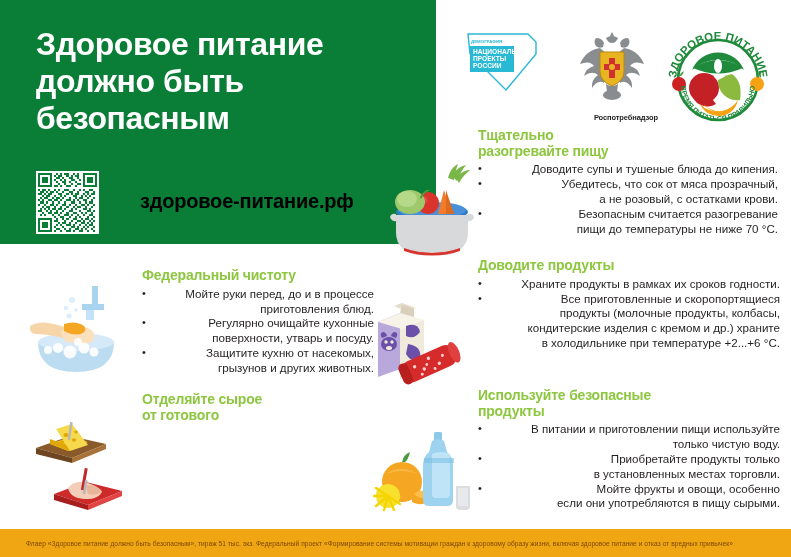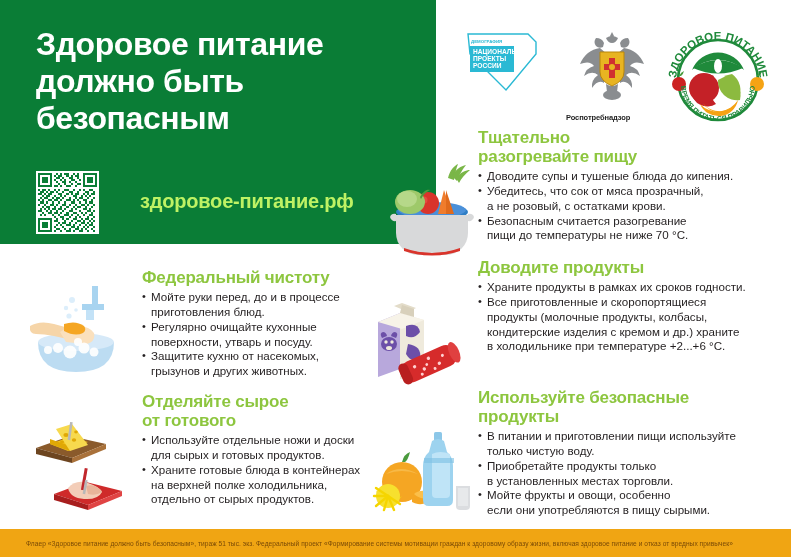--- a/index.html
+++ b/index.html
@@ -52,21 +52,21 @@
   }
   .qr canvas, .qr .qrgrid {
     width: 100%;
     height: 100%;
     display: block;
   }
   .site-url {
     position: absolute;
     left: 140px;
     top: 190px;
-    color: #bef264;
+    color: #000000;
     font-size: 20px;
     font-weight: 700;
     letter-spacing: -0.2px;
   }
 
   
   .logos {
     position: absolute;
     left: 466px;
     top: 24px;
@@ -79,21 +79,21 @@
     top: 8px;
     width: 72px;
     height: 62px;
   }
   .logo-rpn {
     position: absolute;
     left: 100px;
     top: 2px;
     width: 92px;
     height: 96px;
-    text-align: left;
+    text-align: right;
   }
   .rpn-caption {
     font-size: 7.5px;
     color: #222;
     font-weight: 700;
     margin-top: 1px;
     letter-spacing: -0.1px;
   }
   .logo-zp {
     position: absolute;
@@ -102,33 +102,34 @@
     width: 112px;
     height: 112px;
   }
 
   
   .section {
     position: absolute;
   }
   .sec-title {
     color: #8dc63f;
-    font-size: 17px;
+    font-size: 14px;
     font-weight: 700;
     line-height: 1.12;
     margin: 0 0 3px 0;
     letter-spacing: -0.2px;
   }
   ul.bullets {
     list-style: none;
     margin: 0;
     padding: 0;
     color: #231f20;
     font-size: 11.6px;
     line-height: 1.28;
+    text-align: right;
   }
   ul.bullets li {
     position: relative;
     padding-left: 9px;
     margin-bottom: 0px;
   }
   ul.bullets li::before {
     content: "\2022";
     position: absolute;
     left: 0;
@@ -568,24 +569,20 @@
       <rect x="55" y="48" width="3" height="22" fill="#c1272d" transform="rotate(10 56 58)"></rect>
       <rect x="56" y="60" width="2.6" height="14" fill="#b8b8b8" transform="rotate(10 57 66)"></rect>
     </svg>
   </div>
 
   <div class="section" id="sec-sep">
     <h2 class="sec-title">
       <span>Отделяйте сырое</span><br>
       <span>от готового</span>
     </h2>
-    <ul class="bullets">
-      <li>Используйте отдельные ножи и доски<br>для сырых и готовых продуктов.</li>
-      <li>Храните готовые блюда в контейнерах<br>на верхней полке холодильника,<br>отдельно от сырых продуктов.</li>
-    </ul>
   </div>
 
   <div class="illu" id="illu-milk">
     <svg viewBox="0 0 104 88" width="104" height="88">
       <path d="M10 22 l22 -9 l0 56 l-22 8 z" fill="#b8a8dc"></path>
       <path d="M32 13 l24 7 l0 54 l-24 5 z" fill="#efeadc"></path>
       <path d="M10 22 l22 -9 l24 7 l-22 9 z" fill="#f7f3e8"></path>
       <path d="M26 6 l8 -3 l14 5 l-8 4 z" fill="#e3dcc9"></path>
       <path d="M32 13 l2 -8 l12 4 l0 8 z" fill="#d8d0bb"></path>
       <path d="M38 26 q12 -4 14 6 q-6 8 -14 4 z" fill="#6c4fa8"></path>

